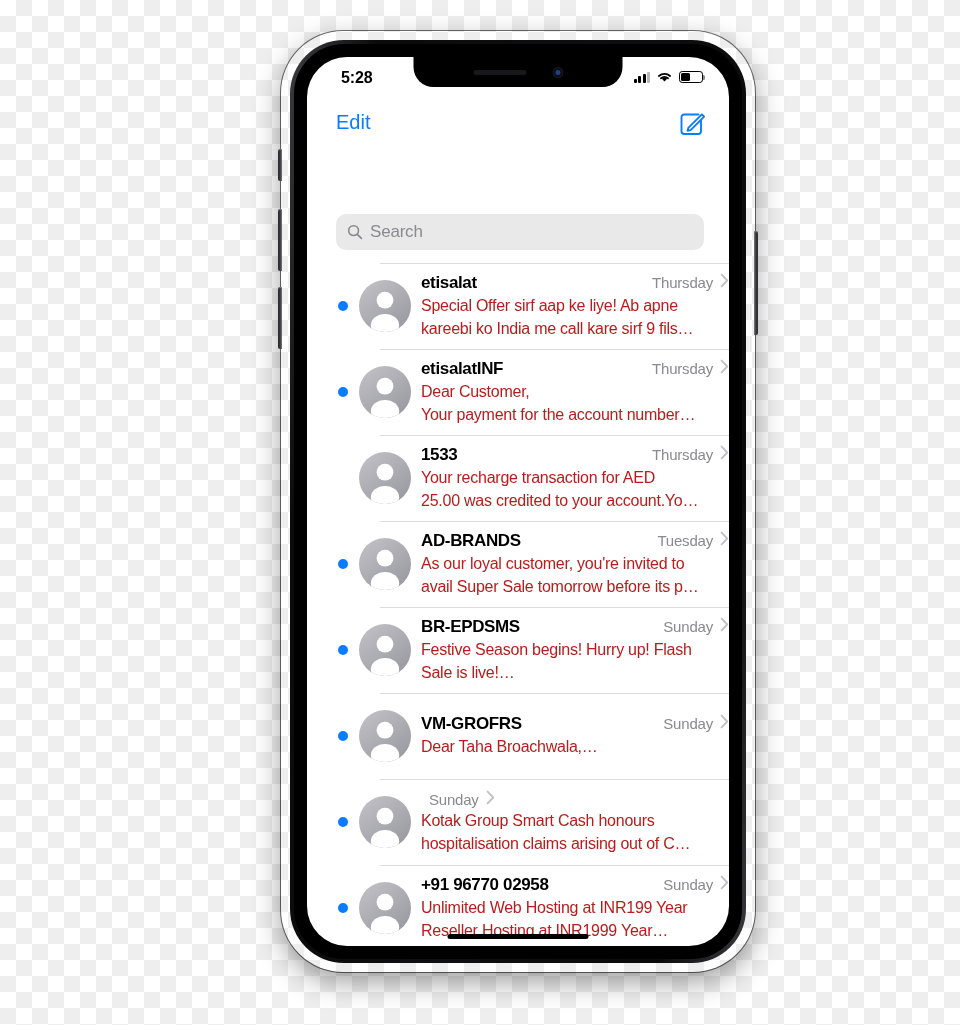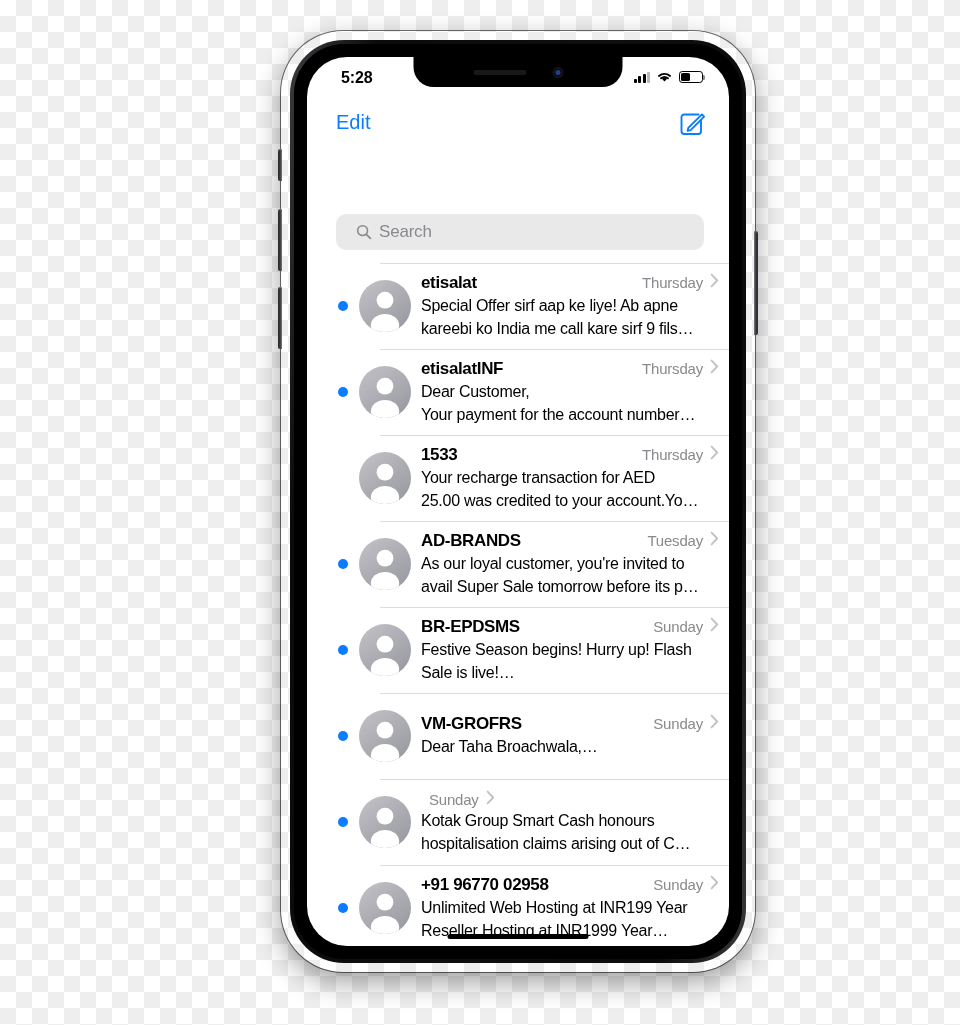--- a/index.html
+++ b/index.html
@@ -254,21 +254,21 @@
   #search-bar {
     position: absolute;
     left: 29px;
     top: 157px;
     right: 25px;
     height: 36px;
     border-radius: 10px;
     background: #e9e9ea;
     display: flex;
     align-items: center;
-    padding-left: 20px;
+    padding-left: 11px;
     box-sizing: border-box;
     cursor: text;
   }
   #search-icon { flex: 0 0 auto; margin-right: 7px; display: block; }
   #search-placeholder {
     font-size: 17px;
     color: #8a8a8e;
     letter-spacing: -0.2px;
   }
 
@@ -278,21 +278,20 @@
     top: 206px;
     left: 0;
     right: 0;
     bottom: 0;
   }
   .conv-row {
     position: relative;
     display: flex;
     align-items: center;
     min-height: 86px;
-    padding-right: 10px;
     cursor: pointer;
   }
   .conv-row .sep {
     position: absolute;
     left: 73px;
     right: 0;
     top: 0;
     height: 1px;
     background: #dcdcde;
   }
@@ -345,21 +344,21 @@
   }
   .conv-chevron {
     flex: 0 0 auto;
     margin-left: 7px;
     display: block;
   }
   .conv-preview {
     margin-top: 1px;
     font-size: 16px;
     line-height: 23px;
-    color: #000000;
+    color: #b91c1c;
     letter-spacing: -0.25px;
     white-space: pre-line;
   }
 
   
   #home-indicator {
     position: absolute;
     left: 50%;
     transform: translateX(-50%);
     bottom: 7px;

